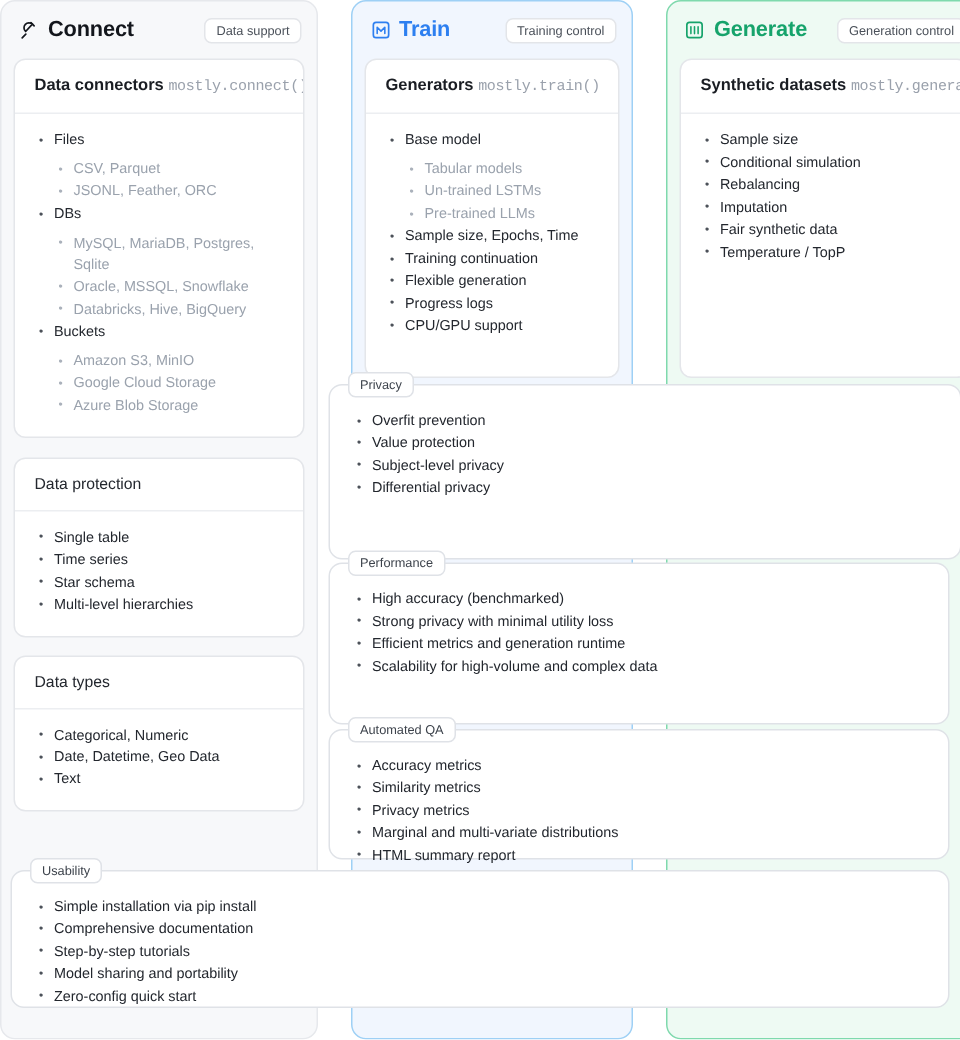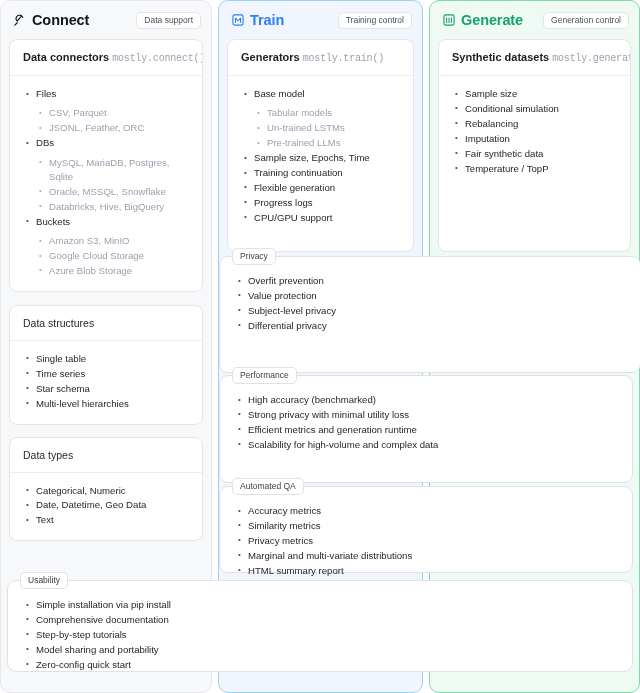--- a/index.html
+++ b/index.html
@@ -11,21 +11,21 @@
     font-family: "Liberation Sans", sans-serif;
     position: relative;
     overflow: hidden;
   }
 
   
   .columns {
     position: absolute;
     inset: 0;
     display: flex;
-    gap: 6px;
+    gap: 22px;
     padding: 0;
   }
   .col {
     border-radius: 10px;
     position: relative;
   }
   .col-connect {
     width: 212px;
     margin-left: 0;
     background: #f7f8fa;
@@ -204,21 +204,21 @@
               <li>Azure Blob Storage</li>
             </ul>
           </li>
         </ul>
       </div>
     </div>
 
     <div style="height:13px"></div>
 
     <div class="card">
-      <div class="card-head" style="font-weight:normal;color:#23272e;font-size:10.5px;">Data structures</div>
+      <div class="card-head" style="font-weight:normal;color:#23272e;font-size:10.5px;">Data protection</div>
       <div class="card-body">
         <ul class="bl">
           <li>Single table</li>
           <li>Time series</li>
           <li>Star schema</li>
           <li>Multi-level hierarchies</li>
         </ul>
       </div>
     </div>
 

